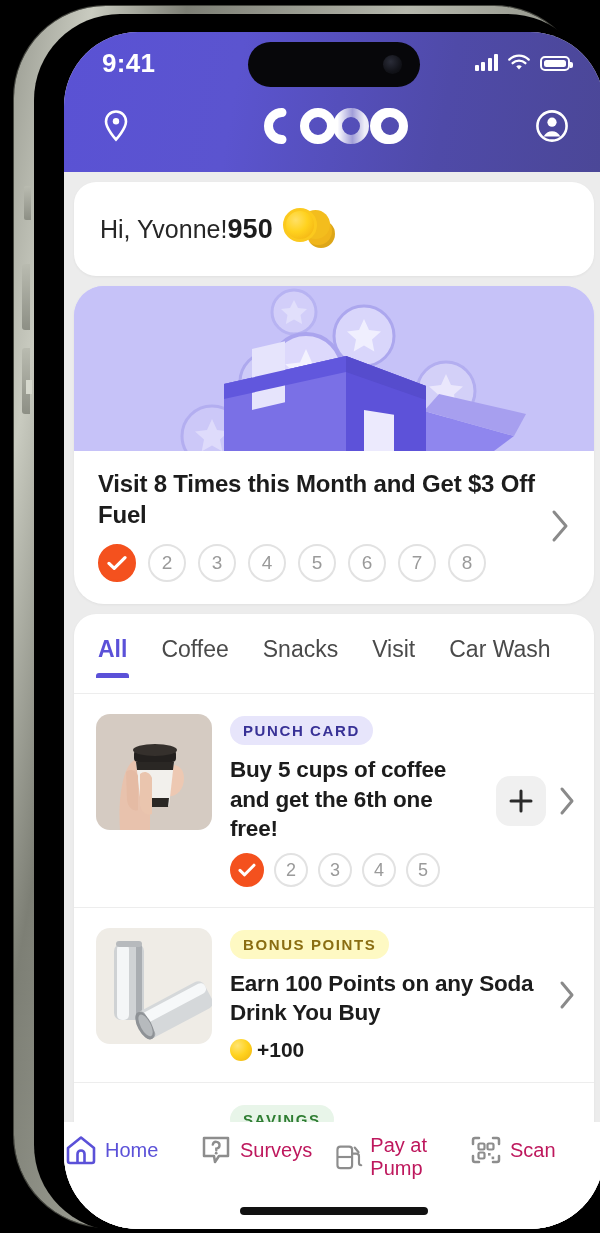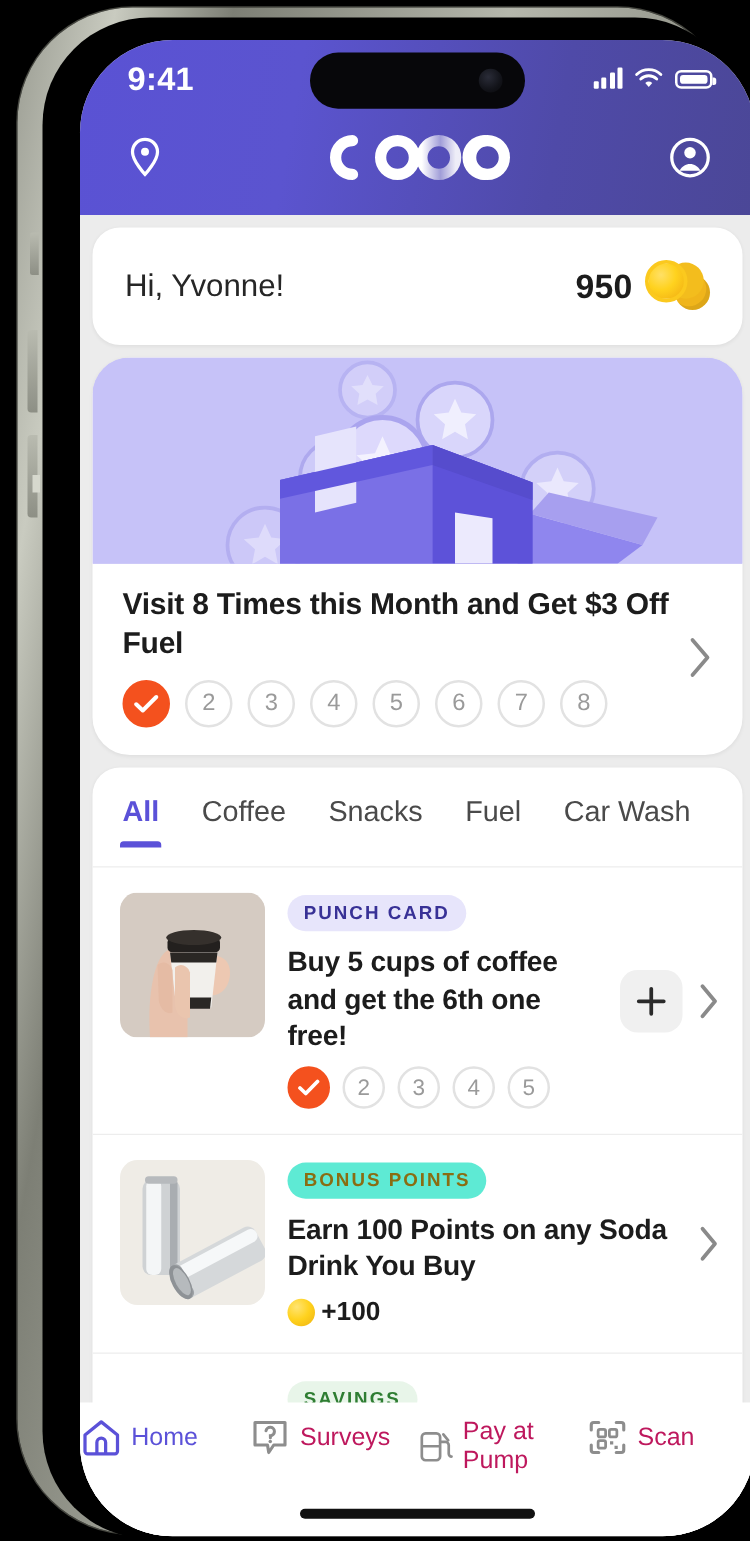--- a/index.html
+++ b/index.html
@@ -83,21 +83,21 @@
   .body-area { position: relative; height: 1057px; background: #ececec; overflow: hidden; }
 
   .card {
     background: #fff;
     border-radius: 22px;
     margin: 10px 10px 0 10px;
     box-shadow: 0 1px 3px rgba(0,0,0,.05);
   }
 
   
-  .greet-card { display: flex; align-items: center; justify-content: space-between;
+  .greet-card { display: flex; align-items: center; 
     padding: 24px 26px; }
   .greet-text { font-size: 25px; color: #262626; }
   .pts-wrap { display: flex; align-items: center; gap: 8px; }
   .pts-num { font-size: 27px; font-weight: 700; color: #1c1c1c; letter-spacing: .2px; }
 
   
   .coin-cluster { position: relative; width: 54px; height: 46px; }
   .coin-cluster .c { position: absolute; border-radius: 50%; }
   .c1 { right: 0; top: 14px; width: 28px; height: 28px; background: #f0b51b; box-shadow: inset -3px -3px 0 rgba(0,0,0,.08); }
   .c2 { right: 5px; top: 4px; width: 29px; height: 29px; background: #f3bd1d; }
@@ -129,21 +129,21 @@
 
   
   .offer { display: flex; align-items: flex-start; gap: 18px; padding: 20px 18px 20px 22px;
     border-bottom: 1px solid #ededed; }
   .offer:last-child { border-bottom: none; }
   .thumb { width: 116px; height: 116px; border-radius: 14px; flex: none; overflow: hidden; position: relative; }
   .offer-main { flex: 1; min-width: 0; padding-top: 2px; }
   .badge { display: inline-block; font-size: 15px; font-weight: 700; letter-spacing: 1.6px;
     padding: 6px 13px; border-radius: 20px; }
   .badge-punch { background: #e7e5fb; color: #383196; }
-  .badge-bonus { background: #5eead4; color: #8a6d12; }
+  .badge-bonus { background: #fef9c3; color: #8a6d12; }
   .badge-save  { background: #e8f5e9; color: #2e7d32; }
   .offer-title { font-size: 22.5px; font-weight: 700; color: #1c1c1c; line-height: 1.3;
     margin-top: 10px; letter-spacing: -.2px; }
   .offer-steps { display: flex; gap: 10px; margin-top: 10px; }
   .offer-steps .step { width: 34px; height: 34px; font-size: 18px; }
   .points-row { display: flex; align-items: center; gap: 5px; margin-top: 10px; }
   .coin-sm { width: 22px; height: 22px; border-radius: 50%;
     background: radial-gradient(circle at 34% 30%, #ffe473 0%, #ffd21e 48%, #edb111 100%); }
   .points-val { font-size: 21px; font-weight: 700; color: #1c1c1c; }
   .offer-right { display: flex; align-items: center; gap: 12px; align-self: center; flex: none; }
@@ -309,21 +309,21 @@
                 <path d="M4 3 L16 17 L4 31" stroke="#8a8a8a" stroke-width="3" fill="none" stroke-linecap="round" stroke-linejoin="round"></path>
               </svg>
             </div>
           </div>
 
           <div class="card tabs-card">
             <div class="tabs">
               <div class="tab active">All</div>
               <div class="tab">Coffee</div>
               <div class="tab">Snacks</div>
-              <div class="tab">Fuel</div>
+              <div class="tab">Visit</div>
               <div class="tab">Car Wash</div>
             </div>
 
             <div class="offer">
               <div class="thumb">
                 <svg width="116" height="116" viewBox="0 0 116 116">
                   <rect width="116" height="116" fill="#d5cbc2"></rect>
                   <path d="M24 116 C22 88 26 60 34 50 C40 42 50 44 54 50 L54 116 Z" fill="#e8c2ad"></path>
                   <path d="M70 52 C80 48 88 54 88 64 C88 76 80 84 70 82 Z" fill="#edc8b2"></path>
                   <rect x="38" y="36" width="42" height="12" rx="4" fill="#23201e"></rect>

